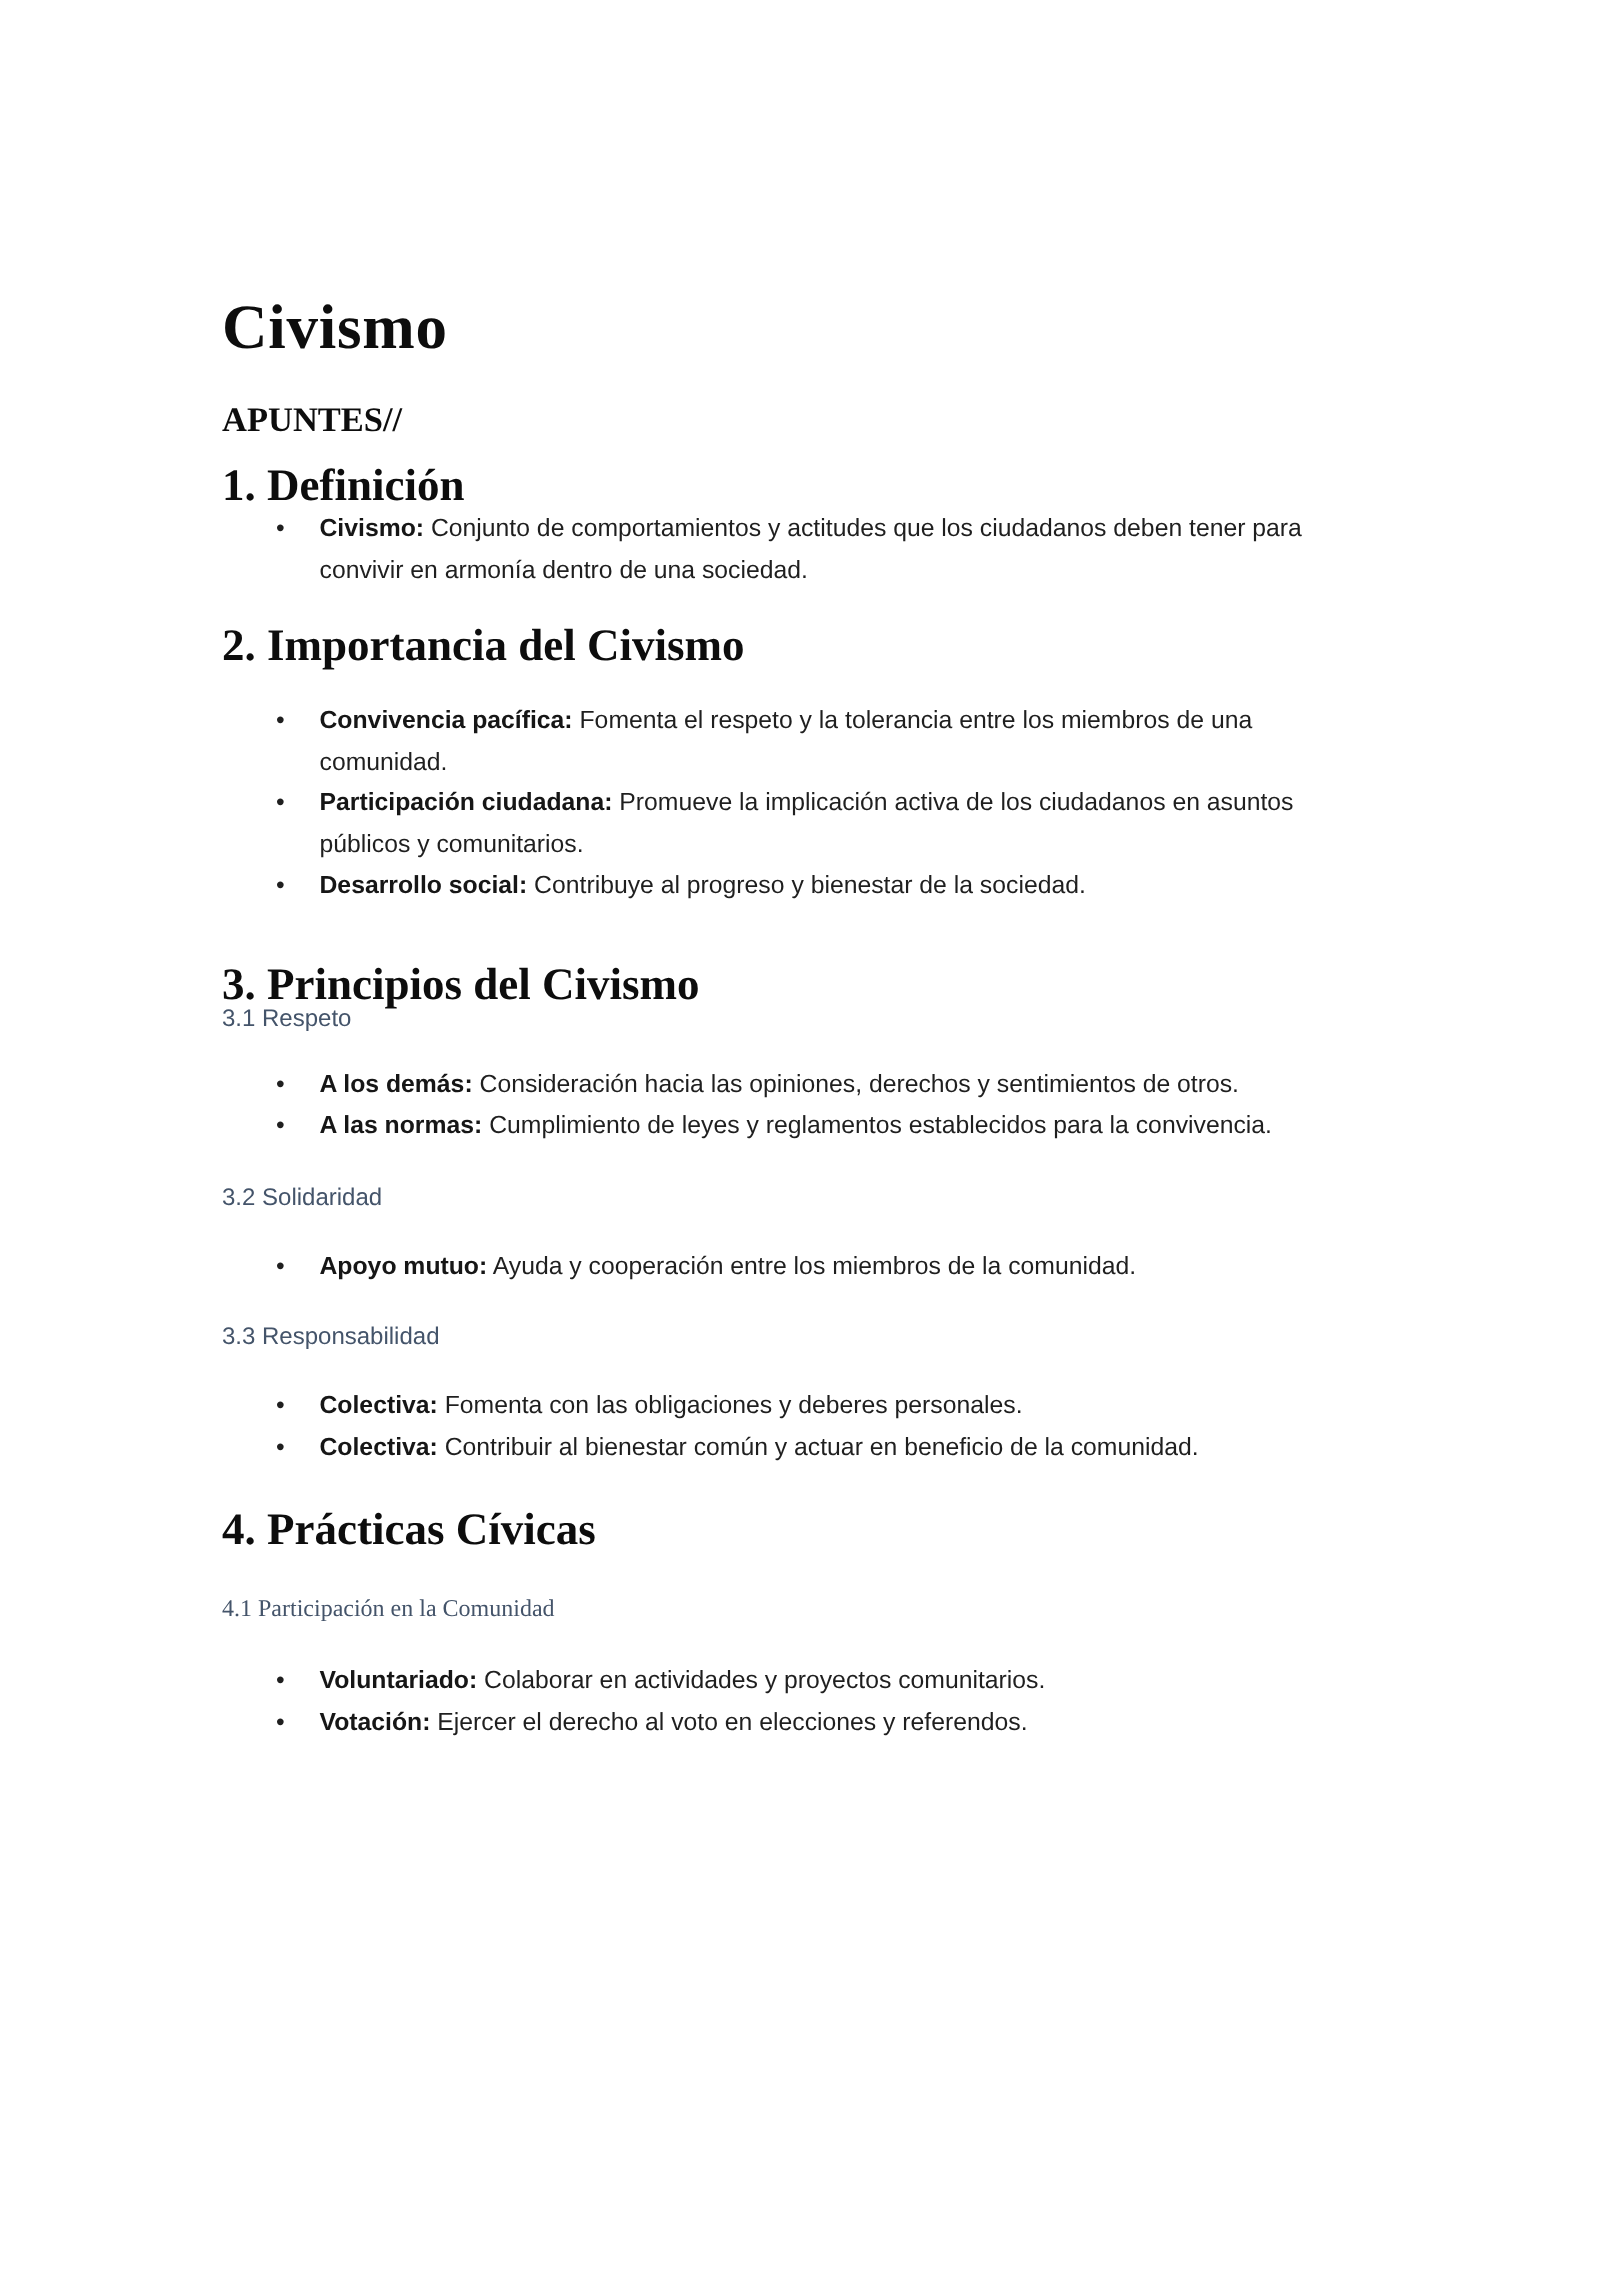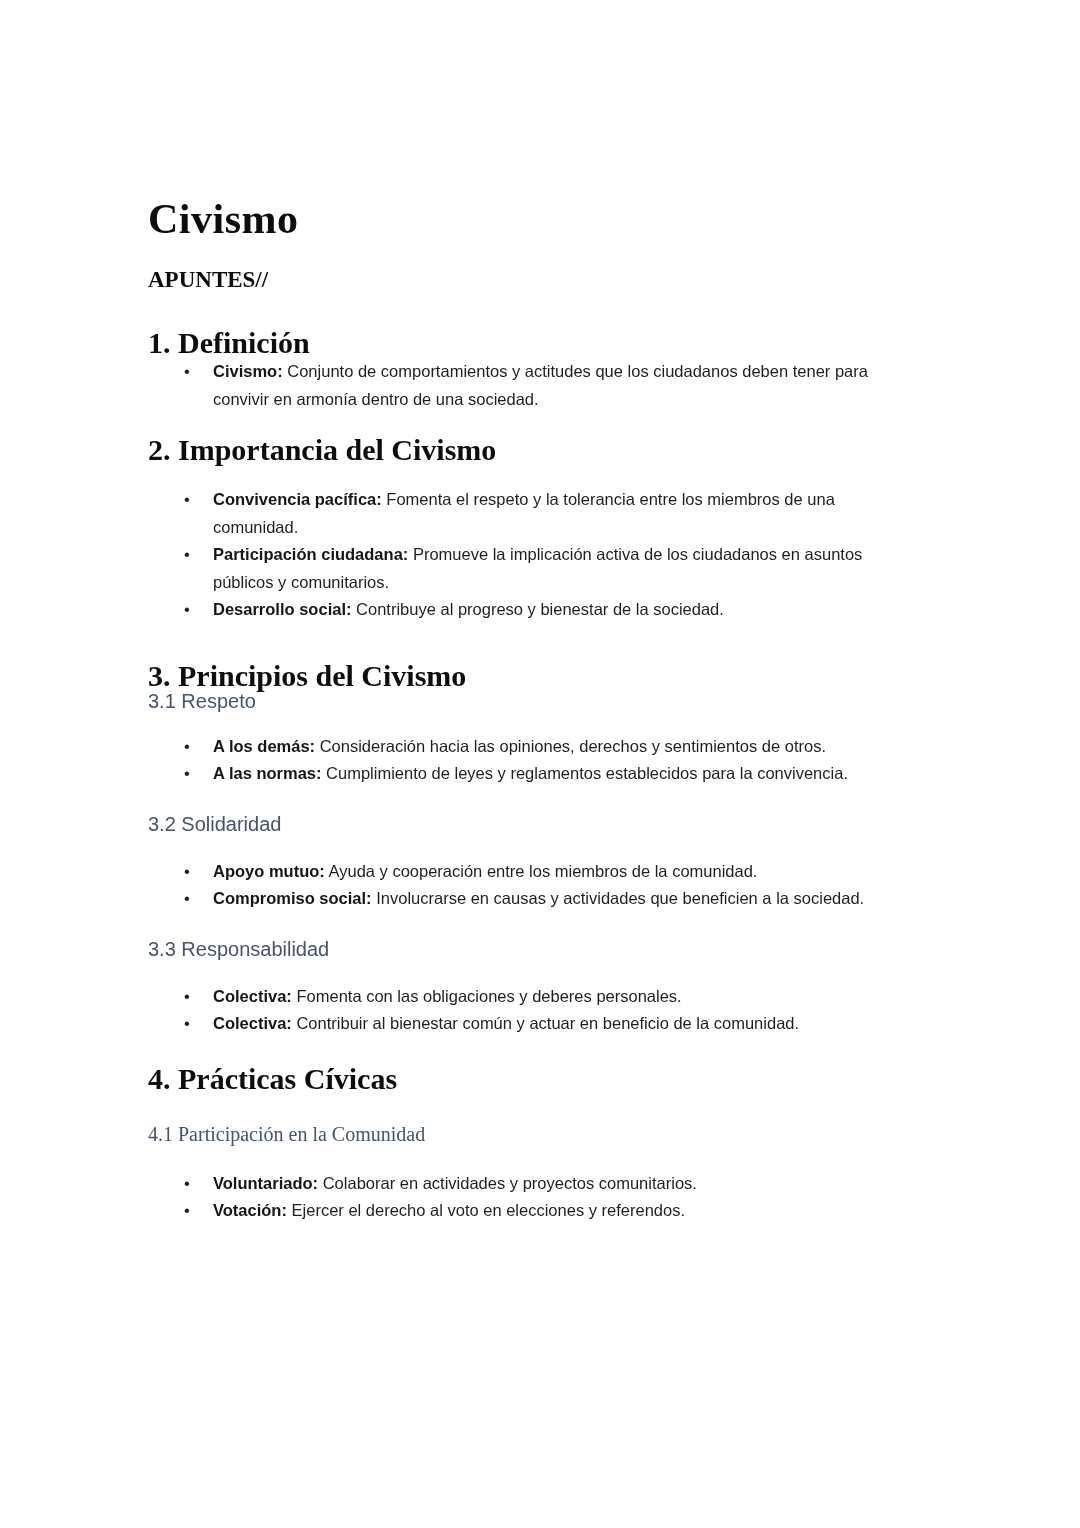--- a/index.html
+++ b/index.html
@@ -35,21 +35,21 @@
   .h2 {
     font-family: "Liberation Serif", serif;
     font-weight: 700;
     font-size: 30px;
     line-height: 1.0;
     color: #0d0d0d;
   }
   .h3 {
     font-family: "Liberation Sans", sans-serif;
     font-weight: 400;
-    font-size: 20px;
+    font-size: 16px;
     line-height: 1.0;
     color: #44546a;
   }
   ul.bullets {
     list-style: none;
     padding-left: 65px;
     max-width: 775px;
   }
   ul.bullets li {
     position: relative;
@@ -69,21 +69,21 @@
   ul.bullets li b { font-weight: 700; color: #161616; }
 
   
   .mt21 { margin-top: 21px; }
   .mt22 { margin-top: 22px; }
   .mt24 { margin-top: 24px; }
   .mt26 { margin-top: 26px; }
   .mt28 { margin-top: 28px; }
   .mt29 { }
   .mt30 { margin-top: 30px; font-family: Liberation Serif, serif; }
-  .mt31 { margin-top: 37px; }
+  .mt31 { margin-top: 18px; }
   .mt37 { margin-top: 37px; }
 </style>
 </head>
 <body>
 
 <div class="page">
 
   <div class="doc-title">Civismo</div>
 
   <div class="doc-subtitle mt28">APUNTES//</div>
@@ -125,24 +125,20 @@
       <span>Cumplimiento de leyes y reglamentos establecidos para la convivencia.</span>
     </li>
   </ul>
 
   <div class="h3 mt26">3.2 Solidaridad</div>
   <ul class="bullets mt24">
     <li>
       <b>Apoyo mutuo:</b>
       <span>Ayuda y cooperación entre los miembros de la comunidad.</span>
     </li>
-    <li>
-      <b>Compromiso social:</b>
-      <span>Involucrarse en causas y actividades que beneficien a la sociedad.</span>
-    </li>
   </ul>
 
   <div class="h3 mt26">3.3 Responsabilidad</div>
   <ul class="bullets mt24">
     <li>
       <b>Colectiva:</b>
       <span>Fomenta con las obligaciones y deberes personales.</span>
     </li>
     <li>
       <b>Colectiva:</b>

